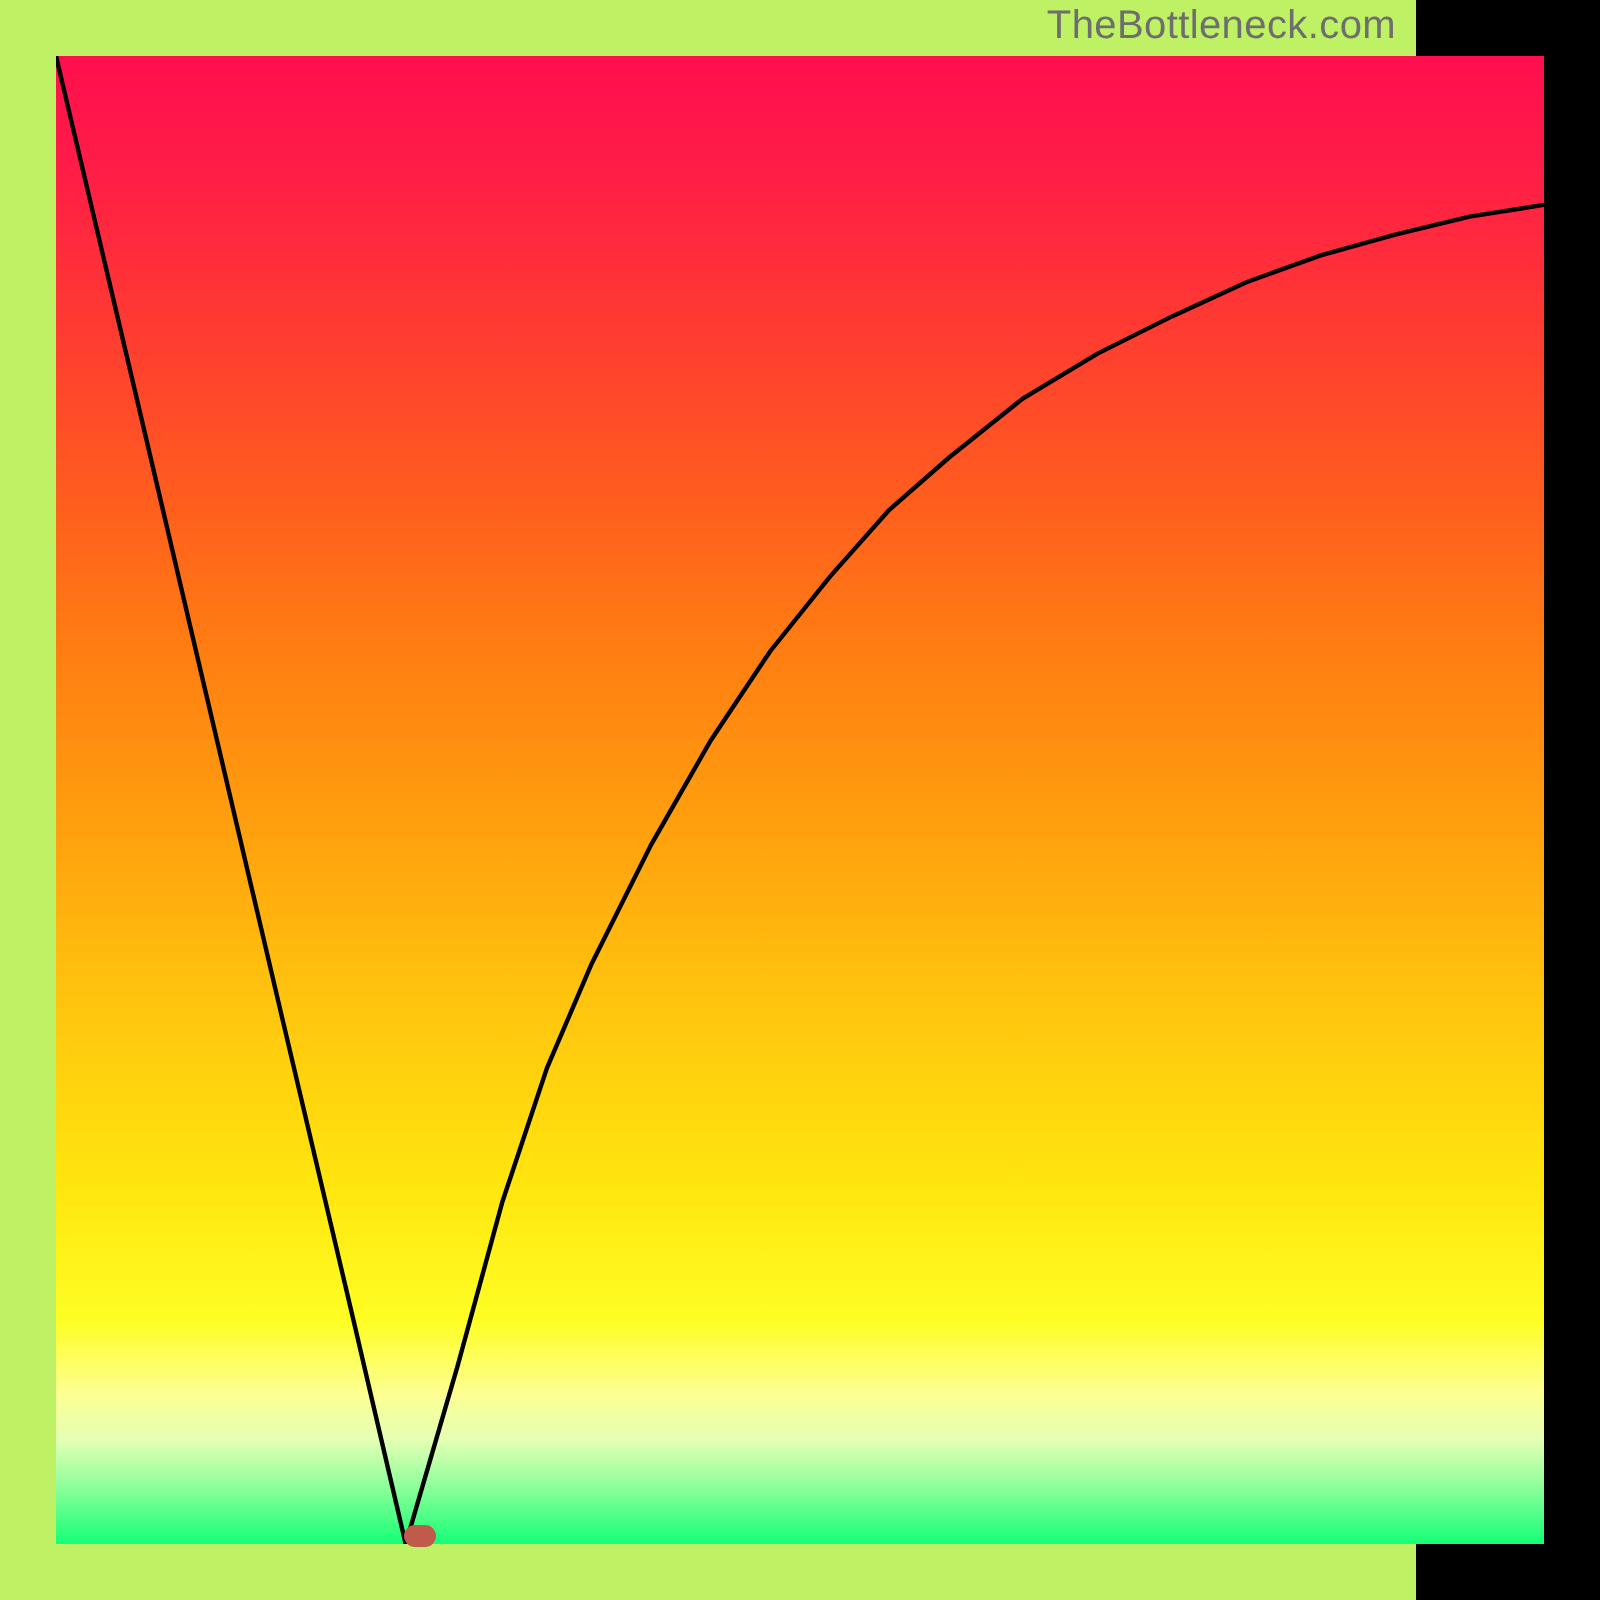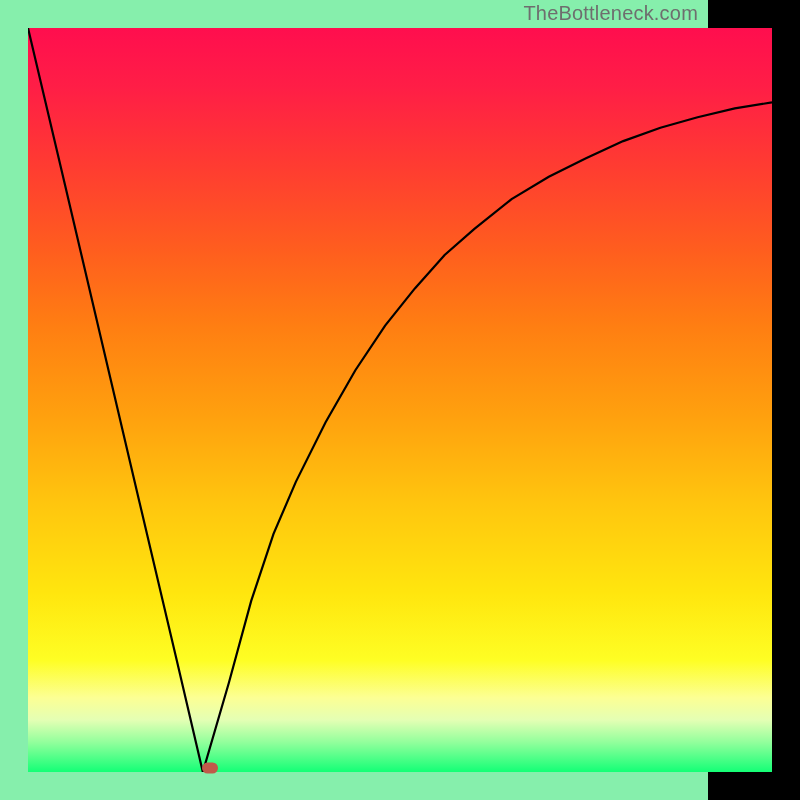--- a/index.html
+++ b/index.html
@@ -8,21 +8,21 @@
     width: 800px;
     height: 800px;
     overflow: hidden;
     background: #000;
     font-family: Arial, Helvetica, sans-serif;
   }
   .frame {
     position: relative;
     width: 708px;
     height: 800px;
-    background: #86efac;
+    background: #bef264;
   }
   .plot-area {
     position: absolute;
     left: 28px;
     top: 28px;
     width: 744px;
     height: 744px;
     background: linear-gradient(
       to bottom,
       #ff0e4e 0%,

